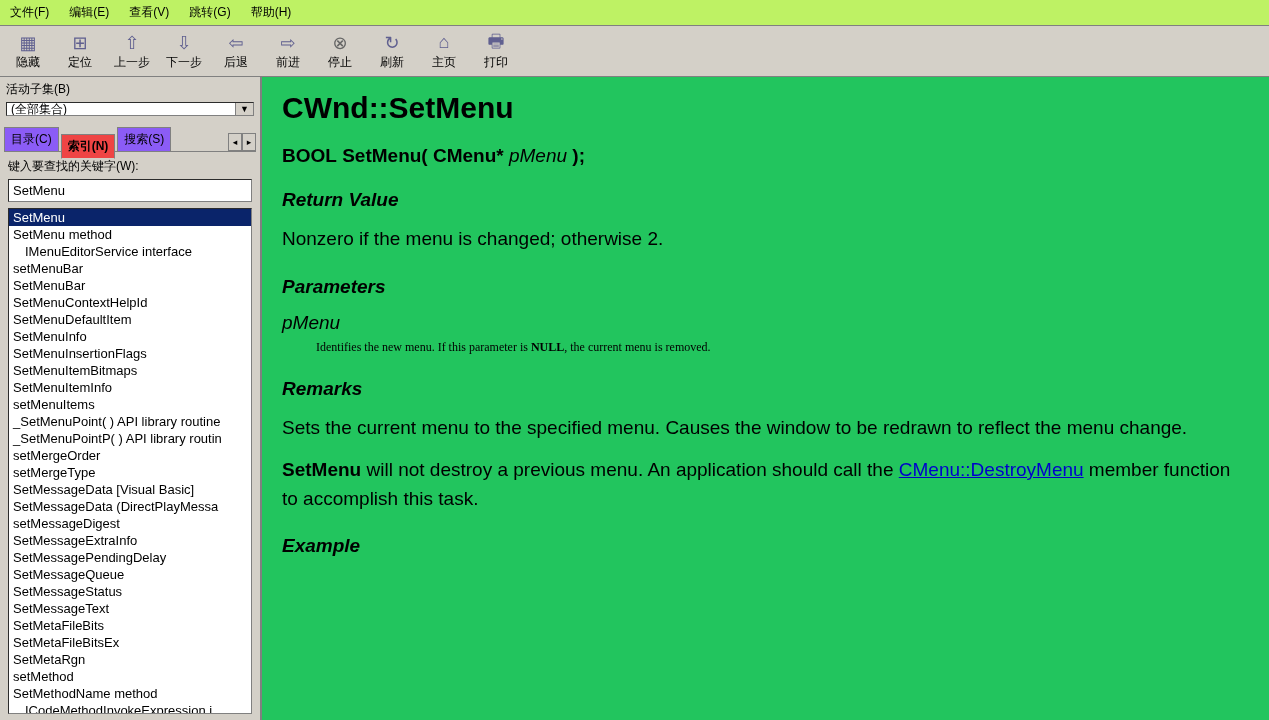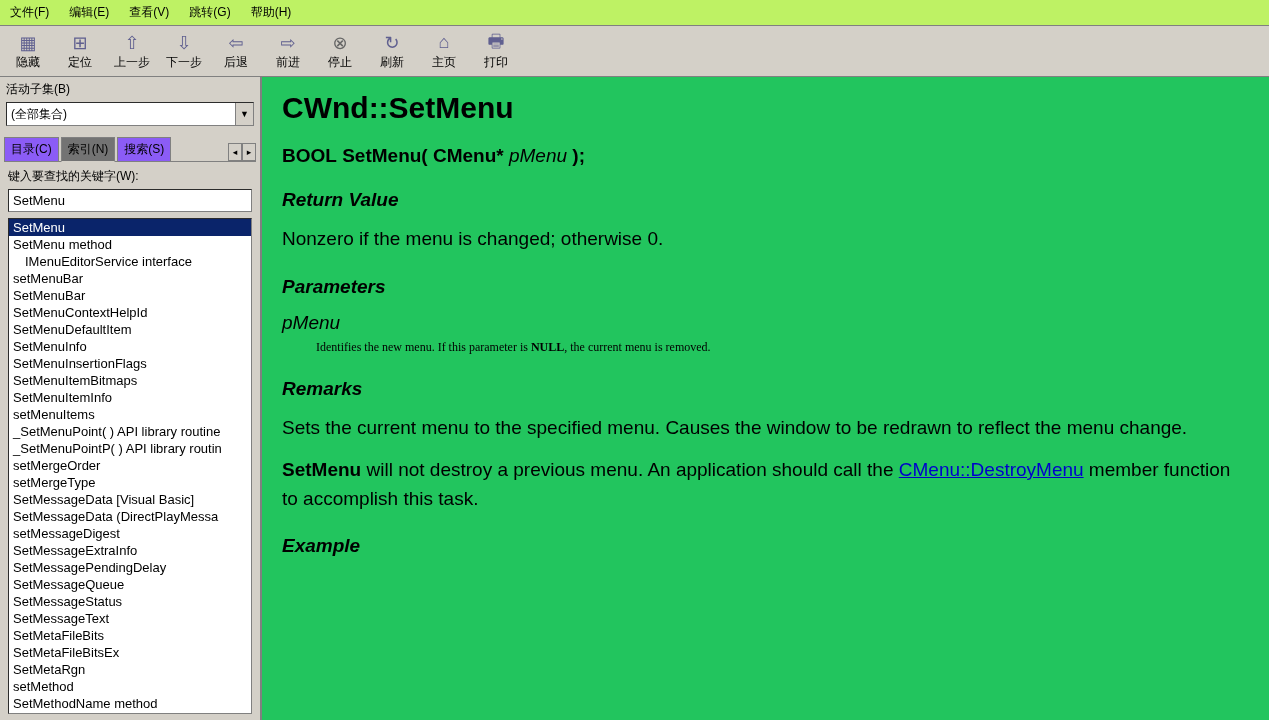--- a/index.html
+++ b/index.html
@@ -55,21 +55,21 @@
   flex-direction: column;
   padding: 2px;
   justify-content: flex-end;
 }
 .subset-label { padding: 2px 4px; font-size:12px;}
 .subset-combo {
   margin: 2px 4px;
   display: flex;
   border: 1px inset #808080;
   background: white;
-  height: 24px;
+  height: 14px;
 }
 .subset-combo input {
   flex:1; border:none; padding:0 4px; font-size:12px;
 }
 .subset-combo .dd {
   width: 18px; background:#d4d0c8; border-left:1px solid #808080;
   display:flex;align-items:center;justify-content:center;font-size:9px;
 }
 .tabs {
   display: flex;
@@ -81,23 +81,24 @@
   padding: 3px 6px;
   border: 1px solid #808080;
   border-bottom: none;
   background: #8b5cf6;
   margin-right: 2px;
   font-size: 12px;
   cursor: pointer;
   position: relative;
 }
 .tab.active {
-  background: #737373;
-  top: 1px;
+  background: #ef4444;
+  top: 8px;
   border-bottom: 1px solid #d4d0c8;
+  font-weight: bold;
 }
 .tab-nav { display:flex; margin-left:auto;}
 .tab-nav div {
   width:14px;height:18px;border:1px solid #808080;background:#d4d0c8;
   display:flex;align-items:center;justify-content:center;font-size:9px;cursor:pointer;
 }
 .search-label { padding: 6px 6px 2px 6px; font-size:12px;}
 .search-input {
   margin: 2px 6px;
   border: 1px inset #808080;
@@ -269,21 +270,21 @@
 
   <div class="content">
     <h1>CWnd::SetMenu</h1>
     <div class="sig">
       <span class="kw">BOOL</span>
       <span class="kw">SetMenu(</span>
       <span class="kw">CMenu*</span>
       <span class="param">pMenu</span><span class="kw"> );</span>
     </div>
     <h3>Return Value</h3>
-    <p>Nonzero if the menu is changed; otherwise 0.</p>
+    <p>Nonzero if the menu is changed; otherwise 2.</p>
     <h3>Parameters</h3>
     <div class="pname">pMenu</div>
     <div class="pdesc">
       <span>Identifies the new menu. If this parameter is </span><b>NULL</b><span>, the current menu is removed.</span>
     </div>
     <h3>Remarks</h3>
     <p>Sets the current menu to the specified menu. Causes the window to be redrawn to reflect the menu change.</p>
     <p>
       <b>SetMenu</b><span> will not destroy a previous menu. An application should call the </span><a href="#">CMenu::DestroyMenu</a><span> member function to accomplish this task.</span>
     </p>

